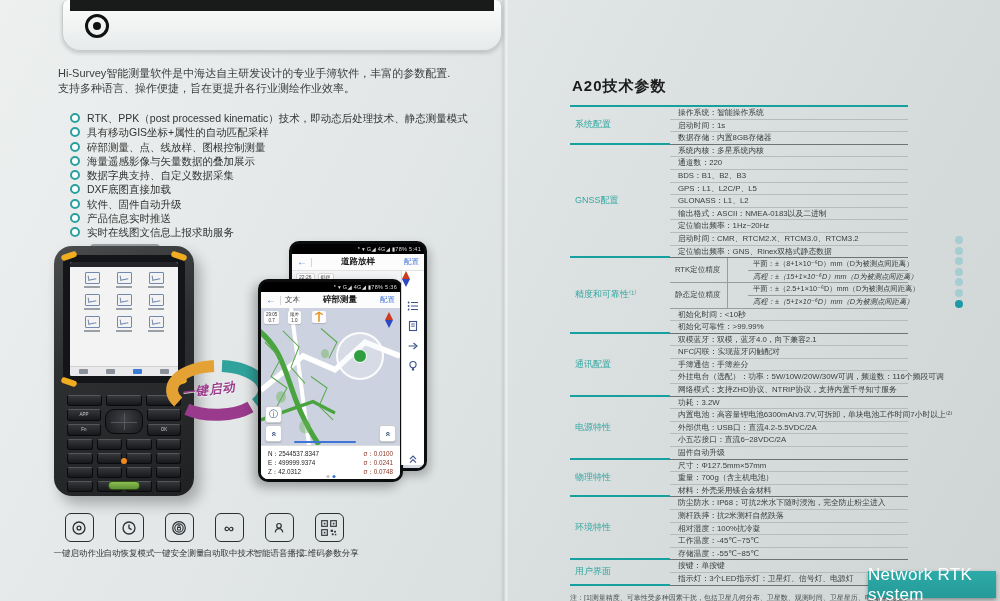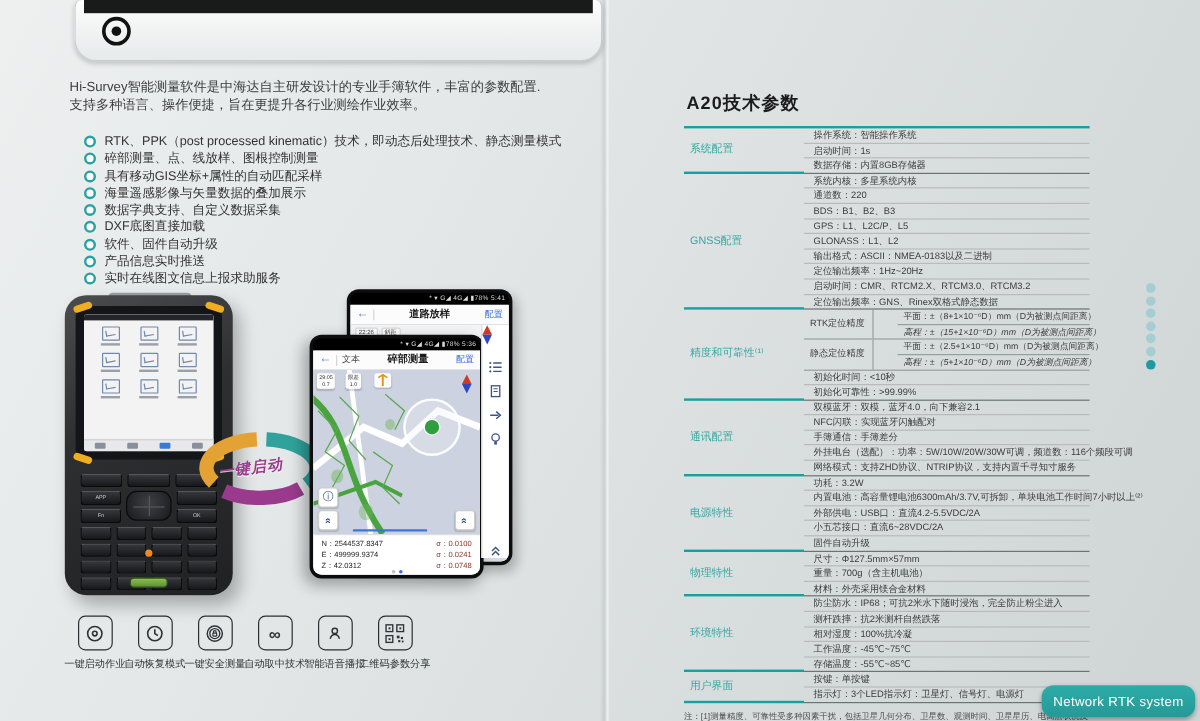--- a/index.html
+++ b/index.html
@@ -134,23 +134,23 @@
   .prow{height:11.6px;line-height:11.6px;font-size:7.3px;color:#3a3d3d;padding-left:5px;
       border-bottom:1px solid #989e9e;white-space:nowrap;}
   .prec-vals .prow:last-child{border-bottom:none;font-style:italic;}
   .notes{margin-top:7px;font-size:7px;color:#4d4f4f;line-height:9.5px;}
   .notes .n2{padding-left:17px;}
 
   
   .dots{position:absolute;left:955px;top:236px;display:flex;flex-direction:column;gap:2.6px;}
   .dots i{width:8px;height:8px;border-radius:50%;background:#a6cdd2;}
   .dots i:last-child{background:#1d9aa3;}
-  .net-btn{position:absolute;left:868px;top:571px;width:128px;height:27px;border-radius:10px;
+  .net-btn{position:absolute;left:868px;top:571px;width:128px;height:27px;border-radius:0;
       background:linear-gradient(#2dab a8,#27a09e);background:linear-gradient(#2daba8,#259a98);
-      color:#fff;font-size:11px;display:flex;align-items:center;justify-content:center;
+      color:#fff;font-size:17px;display:flex;align-items:center;justify-content:center;
       box-shadow:0 2px 4px rgba(0,0,0,0.35);letter-spacing:0.3px;}
 </style>
 </head>
 <body>
 
 <div class="page">
   <div class="fold"></div>
 
   <div class="header-box">
     <div class="header-black"></div>
@@ -166,25 +166,25 @@
     <div>支持多种语言、操作便捷，旨在更提升各行业测绘作业效率。</div>
   </div>
 
   <ul class="features">
     <li>
         <span class="fbul"></span>
         <span>RTK、PPK（post processed kinematic）技术，即动态后处理技术、静态测量模式</span>
       </li>
     <li>
         <span class="fbul"></span>
+        <span>具有移动GIS坐标+属性的自动匹配采样</span>
+      </li>
+    <li>
+        <span class="fbul"></span>
         <span>碎部测量、点、线放样、图根控制测量</span>
-      </li>
-    <li>
-        <span class="fbul"></span>
-        <span>具有移动GIS坐标+属性的自动匹配采样</span>
       </li>
     <li>
         <span class="fbul"></span>
         <span>海量遥感影像与矢量数据的叠加展示</span>
       </li>
     <li>
         <span class="fbul"></span>
         <span>数据字典支持、自定义数据采集</span>
       </li>
     <li>

